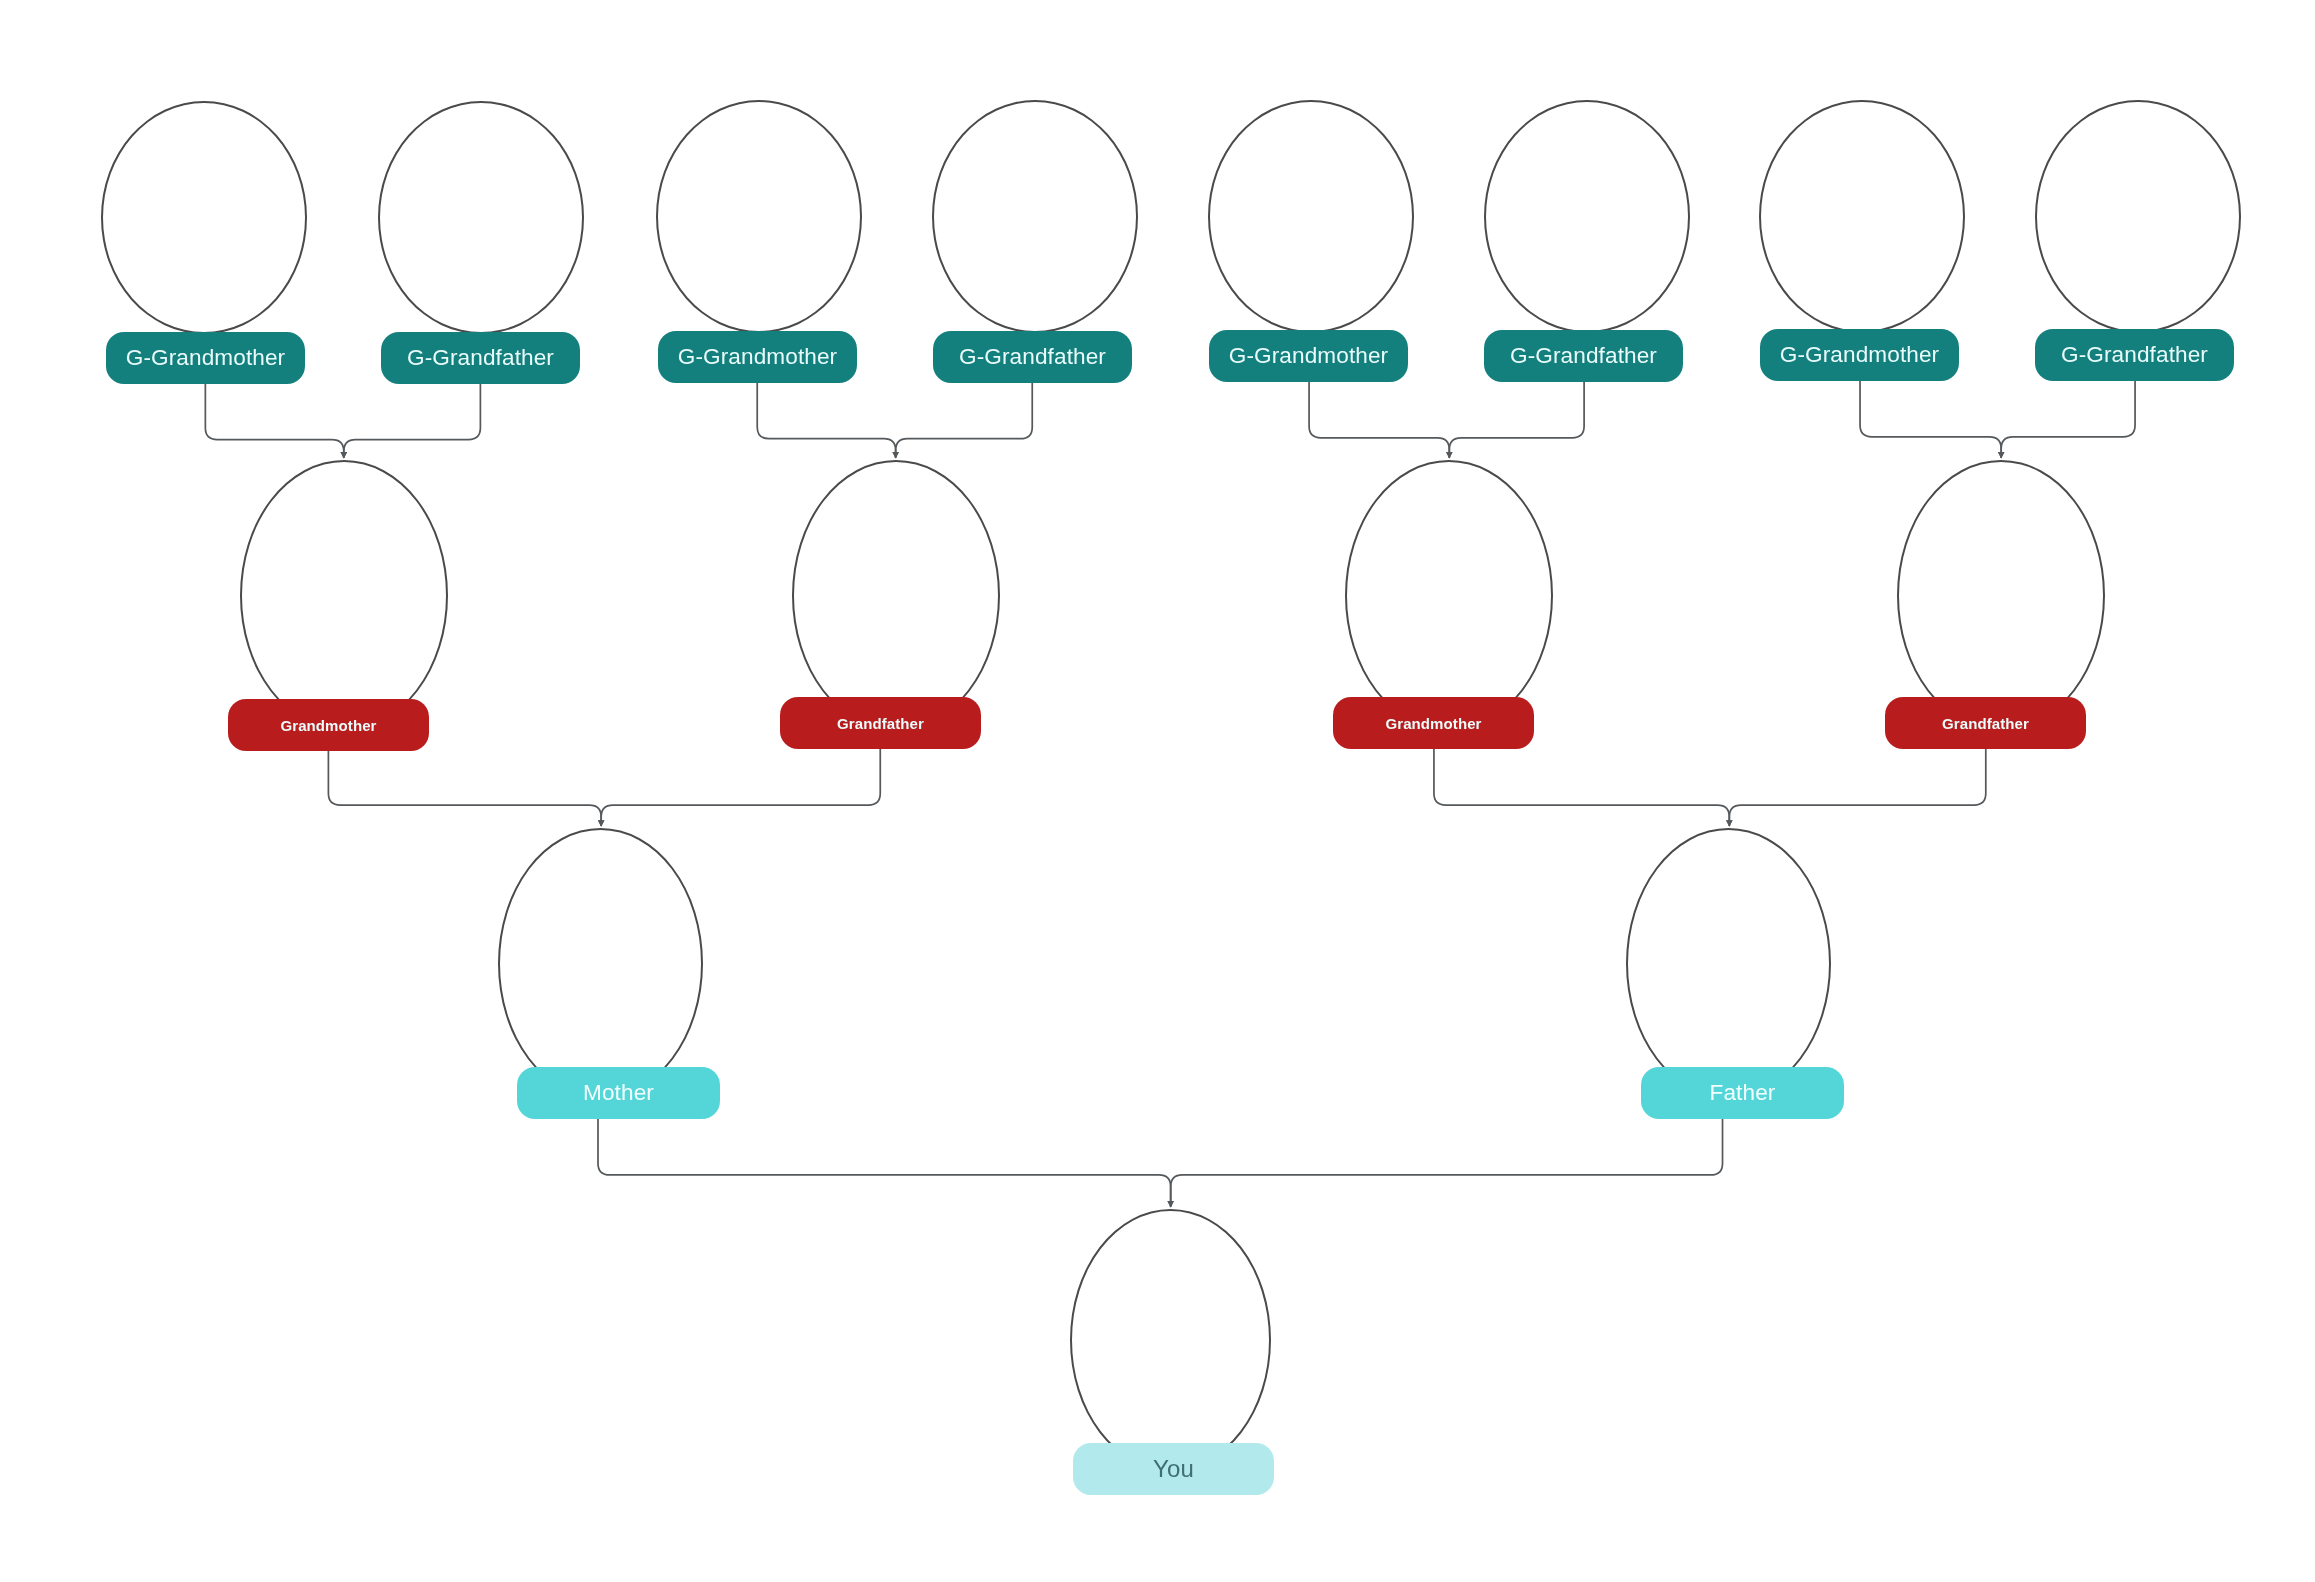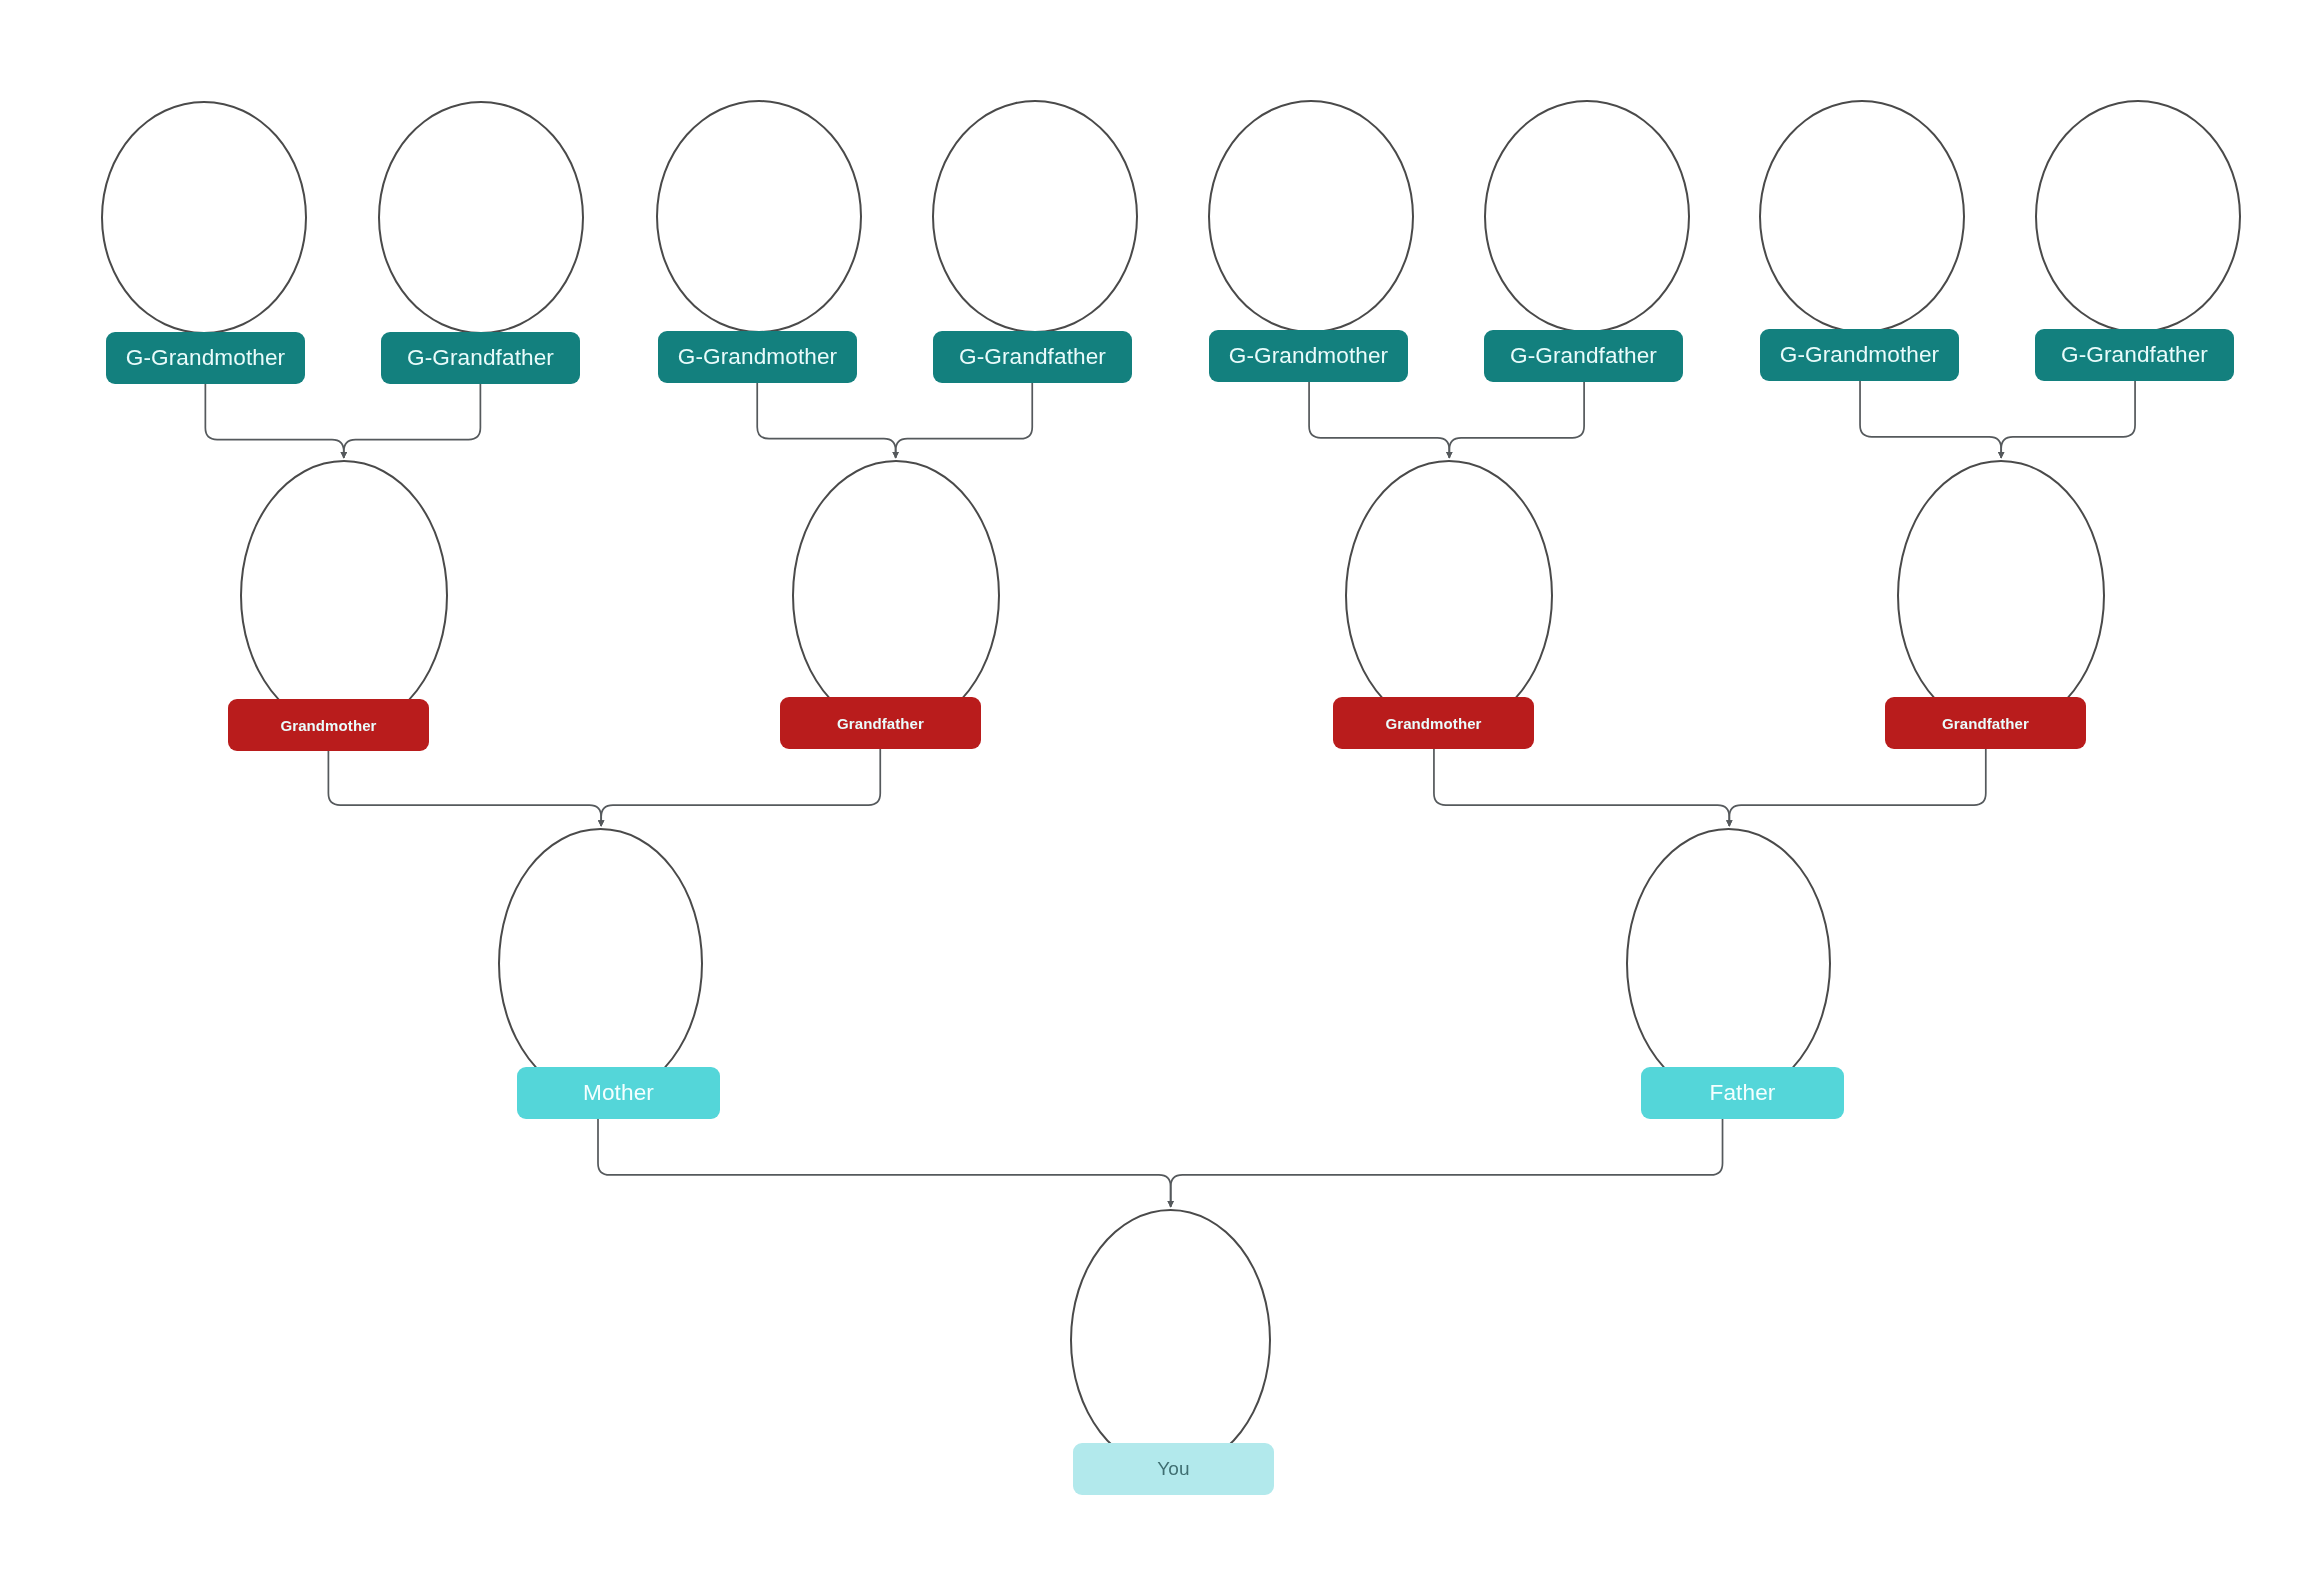--- a/index.html
+++ b/index.html
@@ -41,21 +41,21 @@
     left: 0;
     top: 0;
     border: 2px solid #4a4a4a;
     background: #ffffff;
     border-radius: 50%;
     box-sizing: border-box;
   }
   .node-label {
     position: absolute;
     box-sizing: border-box;
-    border-radius: 9px;
+    border-radius: 18px;
     display: flex;
     align-items: center;
     justify-content: center;
     white-space: nowrap;
     letter-spacing: 0.1px;
   }
   .lvl-ggp .node-label {
     background: #13807E;
     color: #e9fbfb;
     font-size: 22.6px;
@@ -71,21 +71,21 @@
   .lvl-parent .node-label {
     background: #54D6D9;
     color: #f4ffff;
     font-size: 22.6px;
     height: 52px;
     margin-left: 20px;
   }
   .lvl-self .node-label {
     background: #B2E9EC;
     color: #3f6f72;
-    font-size: 19px;
+    font-size: 24px;
     height: 52px;
   }
 </style>
 </head>
 <body>
 
 <div id="stage">
   <svg id="edge-layer" viewBox="0 0 2560 1749" preserveAspectRatio="none" aria-hidden="true">
     <defs>
       <marker id="arrowhead" markerWidth="10" markerHeight="10" refX="6.2" refY="4" orient="auto" markerUnits="userSpaceOnUse">

